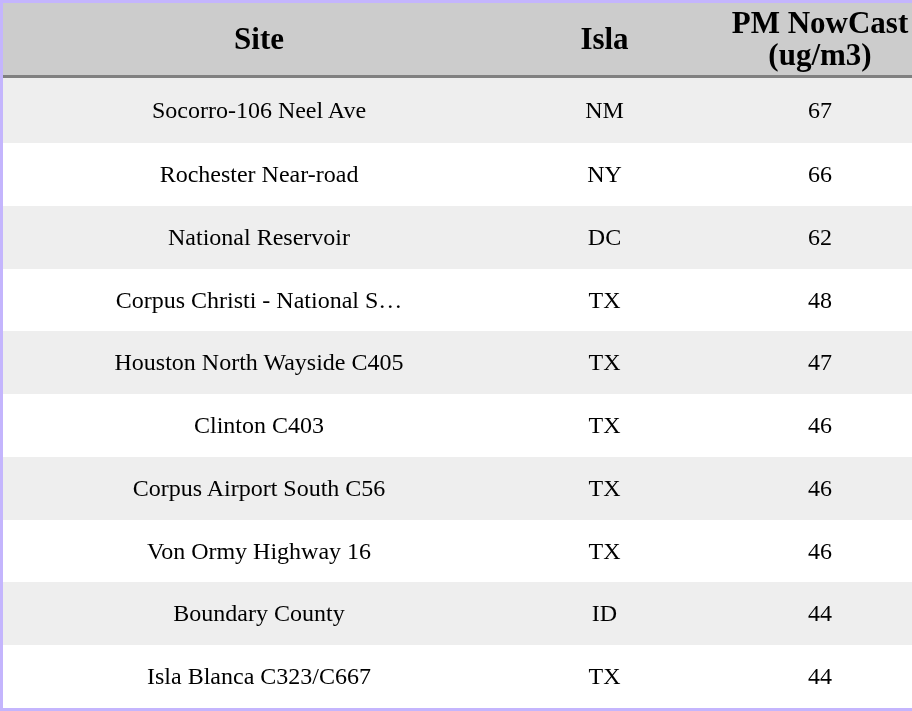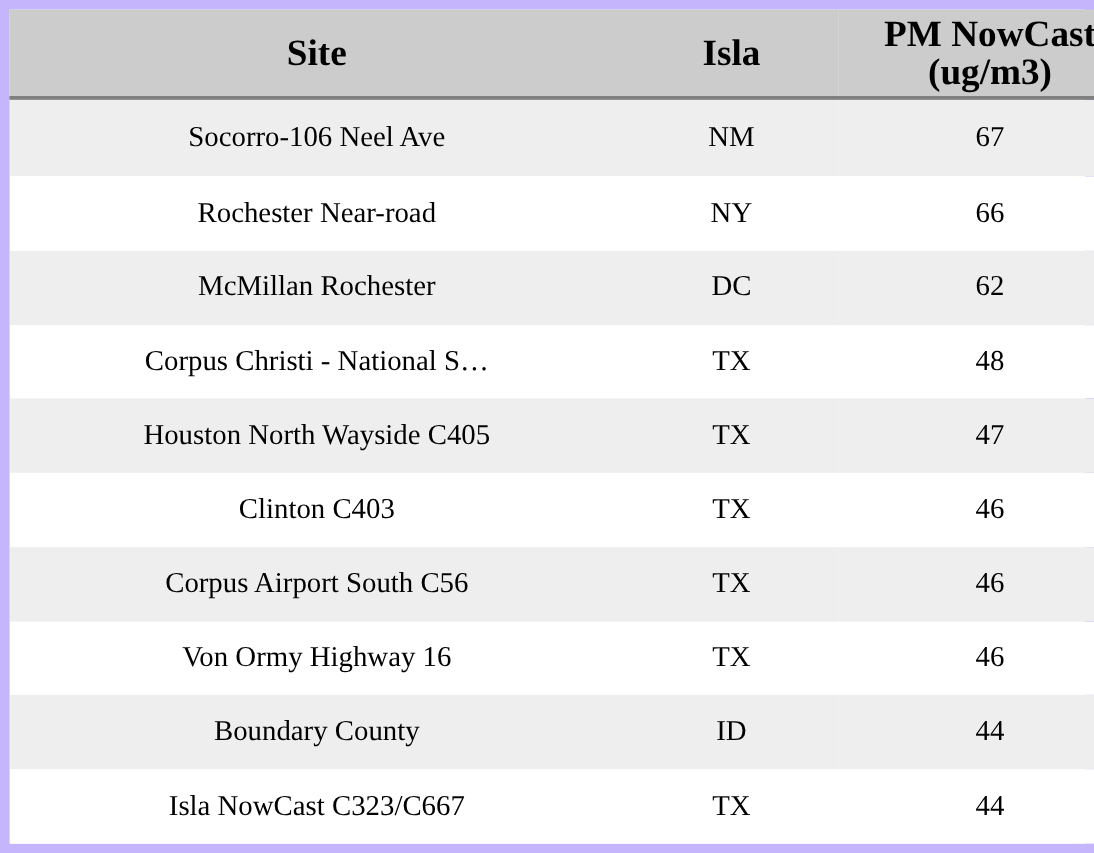--- a/index.html
+++ b/index.html
@@ -10,21 +10,21 @@
   body {
     width: 912px;
     height: 711px;
     font-family: "Liberation Serif", serif;
     overflow: hidden;
   }
   .table-frame {
     box-sizing: border-box;
     width: 912px;
     height: 711px;
-    border: 8px solid #c4b5fd;
+    border: 3px solid #c4b5fd;
     background: #ffffff;
   }
   table.data-table {
     width: 100%;
     height: 100%;
     border-collapse: collapse;
     table-layout: fixed;
   }
   thead tr {
     background: #cccccc;
@@ -74,21 +74,21 @@
         <td>Socorro-106 Neel Ave</td>
         <td>NM</td>
         <td>67</td>
       </tr>
       <tr class="row-even">
         <td>Rochester Near-road</td>
         <td>NY</td>
         <td>66</td>
       </tr>
       <tr class="row-odd">
-        <td>McMillan Rochester</td>
+        <td>National Reservoir</td>
         <td>DC</td>
         <td>62</td>
       </tr>
       <tr class="row-even">
         <td>Corpus Christi - National S…</td>
         <td>TX</td>
         <td>48</td>
       </tr>
       <tr class="row-odd">
         <td>Houston North Wayside C405</td>
@@ -109,19 +109,19 @@
         <td>Von Ormy Highway 16</td>
         <td>TX</td>
         <td>46</td>
       </tr>
       <tr class="row-odd">
         <td>Boundary County</td>
         <td>ID</td>
         <td>44</td>
       </tr>
       <tr class="row-even">
-        <td>Isla NowCast C323/C667</td>
+        <td>Isla Blanca C323/C667</td>
         <td>TX</td>
         <td>44</td>
       </tr>
     </tbody>
   </table>
 </div>
 
 </body></html>

